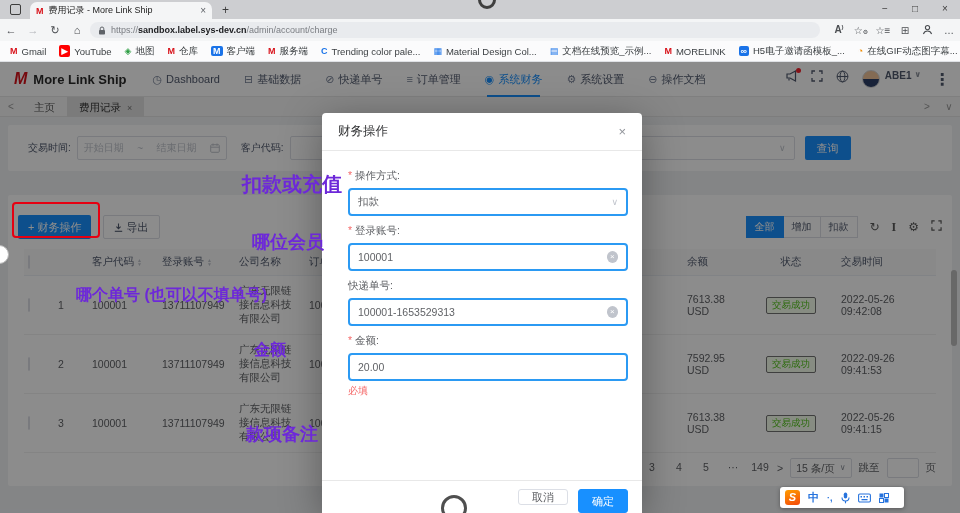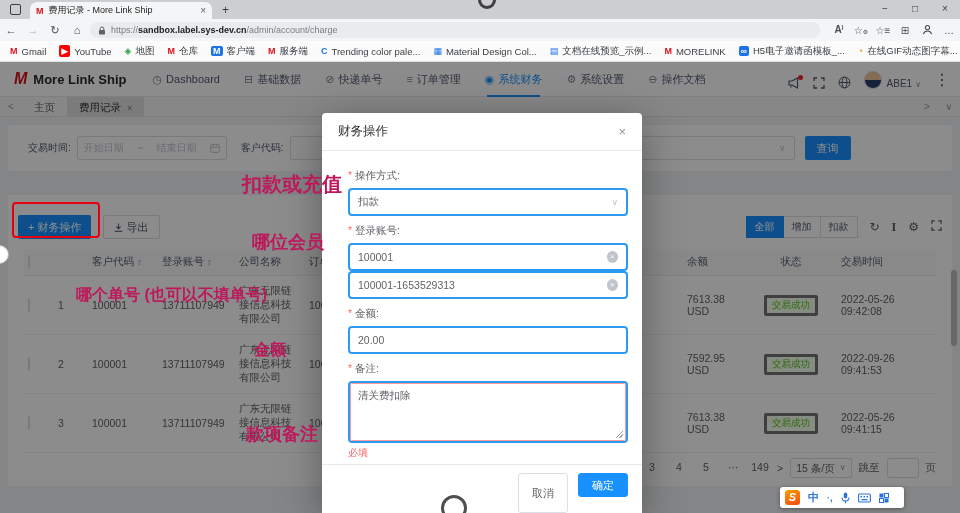--- a/index.html
+++ b/index.html
@@ -40,21 +40,21 @@
   .page { position:absolute; top:62px; left:0; right:0; bottom:0; background:#f0f2f5; }
   .appheader { position:absolute; top:0; left:0; right:0; height:35px; background:#fff; display:flex; align-items:center; border-bottom:1px solid #e8e8e8; }
   .brand { display:flex; align-items:center; margin:0 26px 0 14px; }
   .brand .logo { color:#d8121a; font-size:16px; font-weight:bold; font-style:italic; margin-right:6px; }
   .brand .name { font-size:13px; font-weight:bold; color:#2b2b2b; }
   .navitem { display:flex; align-items:center; font-size:11px; color:#515a6e; margin-right:24px; height:35px; position:relative; }
   .navitem .nic { font-size:11px; margin-right:4px; color:#7a8499; }
   .navitem.active { color:#1890ff; }
   .navitem.active .nic { color:#1890ff; }
   .navitem.active::after { content:""; position:absolute; left:2px; right:2px; bottom:0; height:2px; background:#1890ff; }
-  .hdr-right { margin-left:auto; display:flex; align-items:flex-end; padding-right:10px; }
+  .hdr-right { margin-left:auto; display:flex; align-items:flex-start; padding-right:10px;font-weight:bold; }
   .hic { margin-left:13px; position:relative; display:flex; align-items:center; color:#515a6e; }
   .dot { position:absolute; top:-2px; right:-3px; width:5px; height:5px; border-radius:50%; background:#f5222d; }
   .avatar { width:18px; height:18px; border-radius:50%; background:linear-gradient(180deg,#f0c39a 0 48%,#2c3e66 48% 100%); border:1px solid #d5d5d5; }
   .uname { font-size:10px; color:#515a6e; margin-left:5px; }
   .chev { font-size:8px; color:#8a8f99; margin-left:3px; }
 
   .pagetabs { position:absolute; top:35px; left:0; right:0; height:20px; background:#f6f6f6; border-bottom:1px solid #e4e4e4; display:flex; align-items:center; }
   .ptic { font-size:10px; color:#999; width:22px; text-align:center; }
   .ptab { font-size:10.5px; color:#555; padding:0 12px; height:20px; line-height:20px; }
   .ptab.active { background:#e0e0e0; color:#333; }
@@ -81,21 +81,21 @@
 
   table.grid { width:912px; margin:10px 16px 0 16px; border-collapse:collapse; table-layout:fixed; }
   .grid th { background:#fafafa; font-size:10.5px; color:#515a6e; font-weight:normal; text-align:left; padding:6px 4px; }
   .grid td { font-size:10.5px; color:#606266; padding:8px 4px; border-bottom:1px solid #f0f0f0; vertical-align:middle; }
   .grid tr.hrow th { border-bottom:1px solid #ebeef5;margin-top:8px; }
   .cb { width:12px; height:12px; border:1px solid #dcdfe6; border-radius:2px; background:#fff; }
   .sorter { display:inline-flex; flex-direction:column; vertical-align:middle; margin-left:3px; line-height:4px; }
   .sorter i { font-style:normal; font-size:5px; color:#c0c4cc; }
   .col-bal { padding-left:42px !important; }
   .col-stat { text-align:center !important; }
-  .badge { display:inline-block; font-size:9.5px; color:#52c41a; border:3px solid #737373; background:#f6ffed; border-radius:2px; padding:1px 5px; }
+  .badge { display:inline-block; font-size:9.5px; color:#52c41a; border:1px solid #737373; background:#f6ffed; border-radius:2px; padding:1px 5px; }
   .scrollthumb { position:absolute; right:3px; top:208px; width:6px; height:76px; background:#bdbdbd; border-radius:3px; }
 
   .pager { position:absolute; right:16px; bottom:8px; display:flex; align-items:center; font-size:10.5px; color:#606266; }
   .pager > * { margin-left:7px; }
   .pnum { min-width:20px; height:20px; line-height:18px; text-align:center; }
   .pnum.cur { border:1px solid #1890ff; color:#1890ff; border-radius:2px; background:#fff; }
   .parrow { color:#b4b7bd; }
   .psize { border:1px solid #dcdfe6; border-radius:2px; height:20px; line-height:18px; padding:0 5px; color:#606266; display:flex; align-items:center; }
   .psize .chev { margin-left:5px; }
   .pjump-in { width:32px; height:20px; border:1px solid #dcdfe6; border-radius:2px; font-size:10px; padding:0 4px; font-family:inherit; }
@@ -113,25 +113,25 @@
   .fld input { border:none; outline:none; width:100%; font-size:10.5px; color:#606266; font-family:inherit; background:transparent; }
   .fld .arr { color:#c0c4cc; font-size:9px; }
   .fld .val { flex:1; font-size:10.5px; color:#606266; }
   .clear { width:12px; height:12px; border-radius:50%; background:#c0c4cc; color:#fff; font-size:8px; line-height:12px; text-align:center; }
   .tarea { position:relative; border:2px solid #2b9af3; border-radius:4px; }
   .tarea textarea { display:block; width:100%; height:58px; border:1px solid #ff9a9d; border-radius:2px; resize:none; outline:none; font-size:10.5px; color:#606266; padding:5px 7px; font-family:inherit; }
   .resize-h { position:absolute; right:3px; bottom:3px; width:7px; height:7px; background:
       linear-gradient(135deg, transparent 0 45%, #9aa0a6 45% 55%, transparent 55% 70%, #9aa0a6 70% 80%, transparent 80%); }
   .err { font-size:10px; color:#f56c6c; margin-top:3px; }
   .mfoot { position:absolute; left:0; right:0; bottom:-8px; border-top:1px solid #e8e8e8; padding:8px 14px; display:flex; justify-content:flex-end; background:#fff; }
-  .btn-cancel { background:#fff; border:1px solid #dcdfe6; color:#606266; border-radius:3px; font-size:11px; height:40px; padding:0 13px; font-family:Liberation Sans, sans-serif; }
+  .btn-cancel { background:#fff; border:1px solid #dcdfe6; color:#606266; border-radius:3px; font-size:11px; height:16px; padding:0 13px; font-family:Liberation Sans, sans-serif; }
   .btn-ok { background:#1890ff; border:1px solid #1890ff; color:#fff; border-radius:3px; font-size:11px; height:24px; padding:0 13px; margin-left:10px; font-family:inherit; }
 
   
-  .ann { position:absolute; color:#be185d; font-weight:600; z-index:40; white-space:nowrap; }
+  .ann { position:absolute; color:#6d28d9; font-weight:600; z-index:40; white-space:nowrap; }
   .redbox { position:absolute; left:12px; top:202px; width:88px; height:36px; border:2.5px solid #e60012; border-radius:4px; z-index:40; }
   .ring-bottom { position:absolute; left:441px; top:495px; width:26px; height:26px; border:3px solid #4f4f4f; border-radius:50%; z-index:45; }
   .drawer { position:absolute; left:-10px; top:245px; width:19px; height:19px; border-radius:50%; background:#fff; border:1px solid #b9b9b9; z-index:40; }
 
   
   .ime { position:absolute; left:780px; top:487px; width:124px; height:21px; background:#fff; border-radius:3px; box-shadow:0 1px 4px rgba(0,0,0,.35); display:flex; align-items:center; padding:0 5px; z-index:50; }
   .ime .slogo { width:15px; height:15px; border-radius:3px; background:linear-gradient(160deg,#ff9d00,#f4490b); color:#fff; font-weight:bold; font-size:11px; line-height:15px; text-align:center; font-style:italic; }
   .ime .it { color:#2673dd; font-size:11px; font-weight:bold; margin-left:8px; }
   .ime svg { margin-left:8px; display:block; }
 </style>
@@ -457,32 +457,28 @@
       <div class="mlabel"><span class="star">*</span><span>操作方式:</span></div>
       <div class="fld">
         <span class="val">扣款</span>
         <span class="arr">∨</span>
       </div>
       <div class="mlabel"><span class="star">*</span><span>登录账号:</span></div>
       <div class="fld">
         <input value="100001" style="">
         <span class="clear">×</span>
       </div>
+      <div class="mlabel">快递单号:</div>
       <div class="fld">
         <input value="100001-1653529313" style="">
         <span class="clear">×</span>
       </div>
       <div class="mlabel"><span class="star">*</span><span>金额:</span></div>
       <div class="fld">
         <input value="20.00" style="">
-      </div>
-      <div class="mlabel"><span class="star">*</span><span>备注:</span></div>
-      <div class="tarea">
-        <textarea style="">清关费扣除</textarea>
-        <span class="resize-h"></span>
       </div>
       <div class="err">必填</div>
     </div>
     <div class="mfoot">
       <button class="btn-cancel">取消</button>
       <button class="btn-ok">确定</button>
     </div>
   </div>
 
   <div class="redbox"></div>

